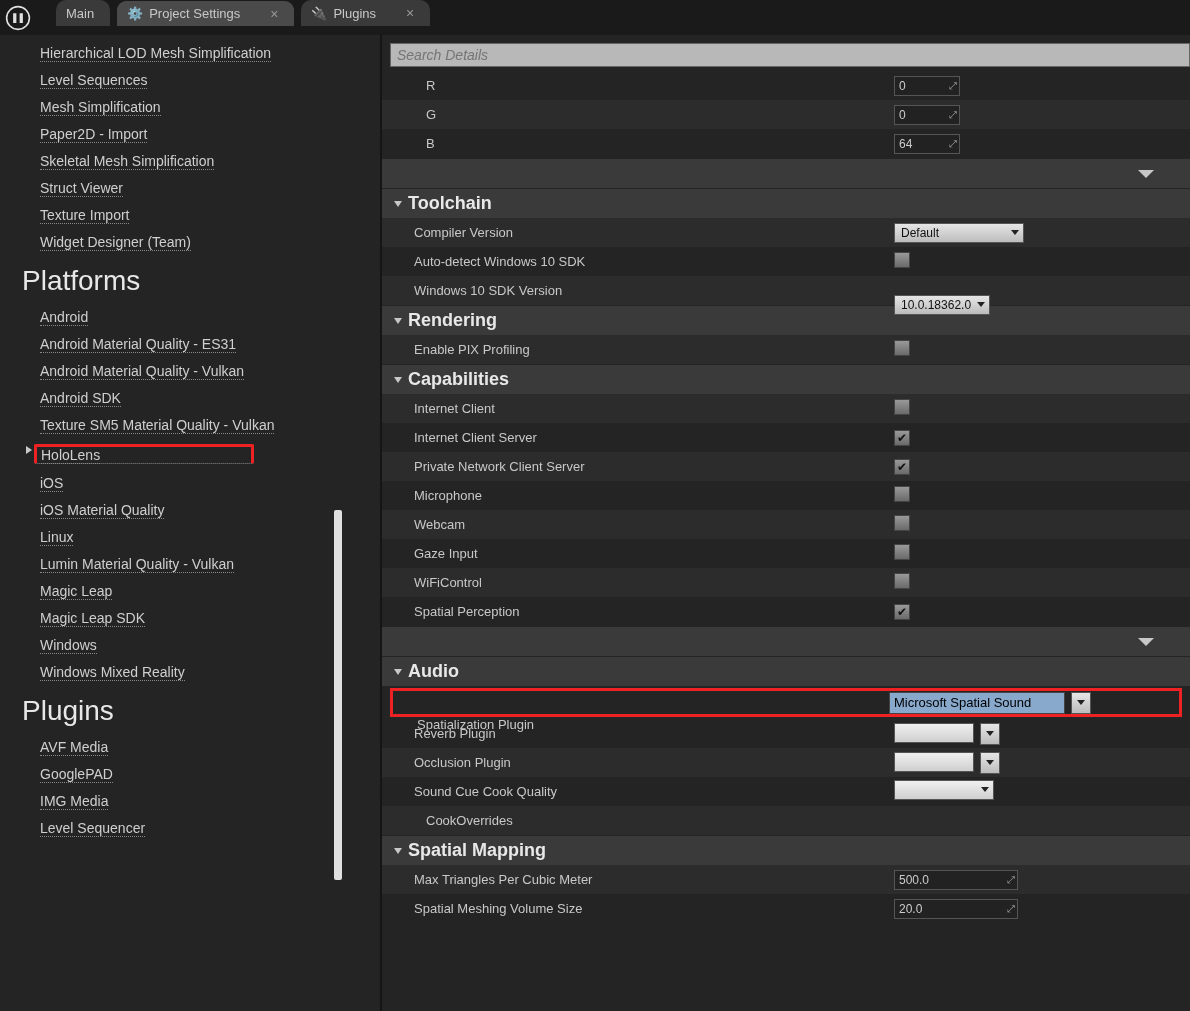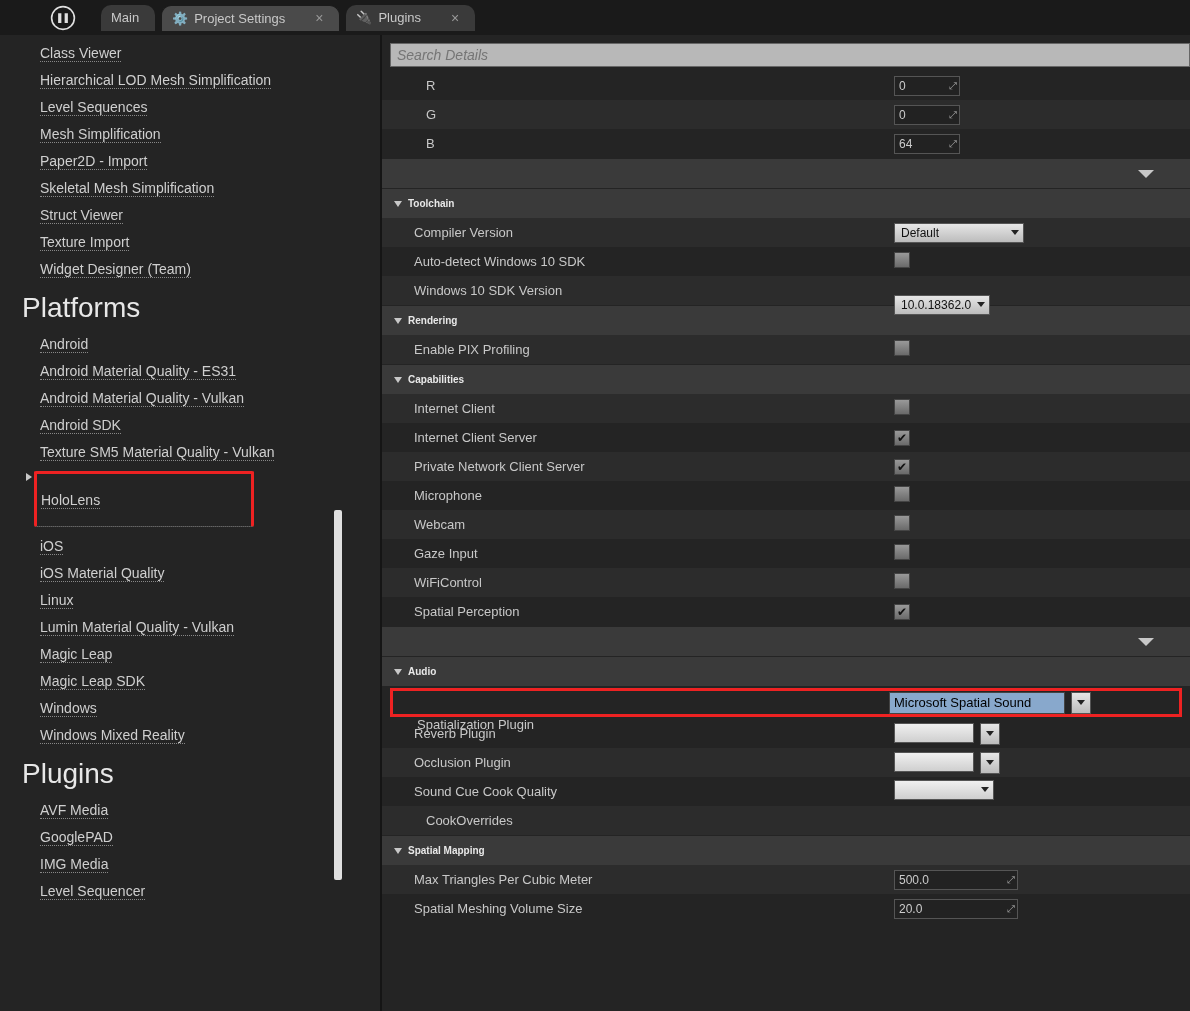--- a/index.html
+++ b/index.html
@@ -1,51 +1,51 @@
 <!DOCTYPE html>
 <html><head>
 <meta charset="utf-8">
 <style>
 * { margin:0; padding:0; box-sizing:border-box; font-family:"Segoe UI",Tahoma,sans-serif; }
 body { background:#1a1a1a; color:#c8c8c8; width:1190px; height:1011px; overflow:hidden; }
 .root { display:flex; flex-direction:column; height:100%; }
-.tabbar { height:35px; background:#1a1a1a; display:flex; align-items:center;margin-left:45px; }
+.tabbar { height:35px; background:#1a1a1a; display:flex; align-items:flex-start; }
 .logo { width:36px; height:35px; display:flex; align-items:center; justify-content:center; }
 .logo svg { width:26px; height:26px; }
 .tab-gap { width:20px; }
 .tab { height:26px; padding:0 16px 0 10px; display:flex; align-items:center; gap:6px; font-size:13px; color:#c8c8c8; border-top-left-radius:10px; border-top-right-radius:10px; position:relative; cursor:pointer; }
 .tab.inactive { background:#3a3a3a; }
 .tab.active { background:#4a4a4a; border:1px solid #1a1a1a; border-bottom:none; }
 .tab .close { margin-left:24px; color:#999; font-size:14px; }
 .tab .icon { width:16px; height:16px; display:inline-flex; align-items:center; justify-content:center; }
 
 .main { flex:1; display:flex; background:#242424; overflow:hidden; }
 .sidebar { width:380px; background:#242424; padding:0 0 0 22px; overflow-y:hidden; position:relative; }
 .sidebar-content { padding-top:4px; }
 .cat-item { font-size:14px; color:#cfcfcf; padding:6px 0 5px 18px; cursor:pointer; }
 .cat-item span { border-bottom:1px dotted #888; }
 .cat-group-title { font-size:28px; font-weight:400; color:#e8e8e8; padding:10px 0 6px 0; }
 .cat-item.sel { position:relative; }
 .cat-item .caret { position:absolute; left:4px; top:8px; width:0; height:0; border-left:6px solid #c8c8c8; border-top:4px solid transparent; border-bottom:4px solid transparent; }
-.hl-red { border:3px solid #e22; border-radius:2px; padding:18px 4px; margin-left:-6px; display:inline-block; width:220px; }
+.hl-red { border:3px solid #e22; border-radius:2px; padding:0 4px; margin-left:-6px; display:inline-block; width:220px; }
 
 .scroll-thumb { position:absolute; right:38px; top:475px; width:8px; height:370px; background:#e0e0e0; border-radius:2px; }
 
 .divider { width:2px; background:#151515; }
 
 .details { flex:1; background:#242424; display:flex; flex-direction:column; }
 .search-row { height:28px; margin:8px 0 0 8px; }
 .search-row input { width:100%; height:24px; background:#b8b8b8; border:1px solid #666; color:#555; font-style:italic; padding:0 6px; font-size:14px; }
 
 .props { flex:1; overflow:hidden; }
 .prop-row { display:flex; align-items:center; height:29px; font-size:13px; padding-left:32px; }
 .prop-row .label { flex:0 0 480px; color:#c8c8c8; }
 .prop-row .label.sub { padding-left:12px; }
 .prop-row .ctrl { flex:0 0 170px; }
-.section-hdr { height:29px; display:flex; align-items:center; background:#3a3a3a; padding-left:12px; gap:6px; margin-top:1px; font-size:10px; color:#e8e8e8; font-weight:bold; }
+.section-hdr { height:29px; display:flex; align-items:center; background:#3a3a3a; padding-left:12px; gap:6px; margin-top:1px; font-size:18px; color:#e8e8e8; font-weight:bold; }
 .section-hdr .tri { width:0; height:0; border-top:6px solid #c8c8c8; border-left:4px solid transparent; border-right:4px solid transparent; display:inline-block; }
 .section-hdr.collapser-row { justify-content:flex-end; padding-right:36px; }
 .section-hdr .coll-caret { width:0; height:0; border-top:8px solid #c8c8c8; border-left:8px solid transparent; border-right:8px solid transparent; }
 
 .numbox { width:66px; height:20px; background:#222; border:1px solid #555; color:#ccc; font-size:12px; padding:0 14px 0 4px; position:relative; display:inline-flex; align-items:center; }
 .numbox .spin { position:absolute; right:2px; top:3px; font-size:10px; color:#aaa; }
 .numbox.wide { width:124px; }
 
 .dropdown { height:20px; background:linear-gradient(#e6e6e6,#bcbcbc); border:1px solid #555; color:#111; font-size:12px; padding:0 18px 0 6px; display:inline-flex; align-items:center; position:relative; min-width:130px; }
 .dropdown .dd-caret { position:absolute; right:4px; top:6px; width:0; height:0; border-top:5px solid #222; border-left:4px solid transparent; border-right:4px solid transparent; }
@@ -88,21 +88,20 @@
       <span class="icon">🔌</span>
       <span>Plugins</span>
       <span class="close">×</span>
     </div>
   </div>
 
   <div class="main">
     <div class="sidebar">
       <div class="sidebar-content">
         <div id="editor-list">
-            <div class="cat-item"><span>Class Viewer</span></div>
             <div class="cat-item"><span>Hierarchical LOD Mesh Simplification</span></div>
             <div class="cat-item"><span>Level Sequences</span></div>
             <div class="cat-item"><span>Mesh Simplification</span></div>
             <div class="cat-item"><span>Paper2D - Import</span></div>
             <div class="cat-item"><span>Skeletal Mesh Simplification</span></div>
             <div class="cat-item"><span>Struct Viewer</span></div>
             <div class="cat-item"><span>Texture Import</span></div>
             <div class="cat-item"><span>Widget Designer (Team)</span></div>
           </div>
         <div class="cat-group-title">Platforms</div>

